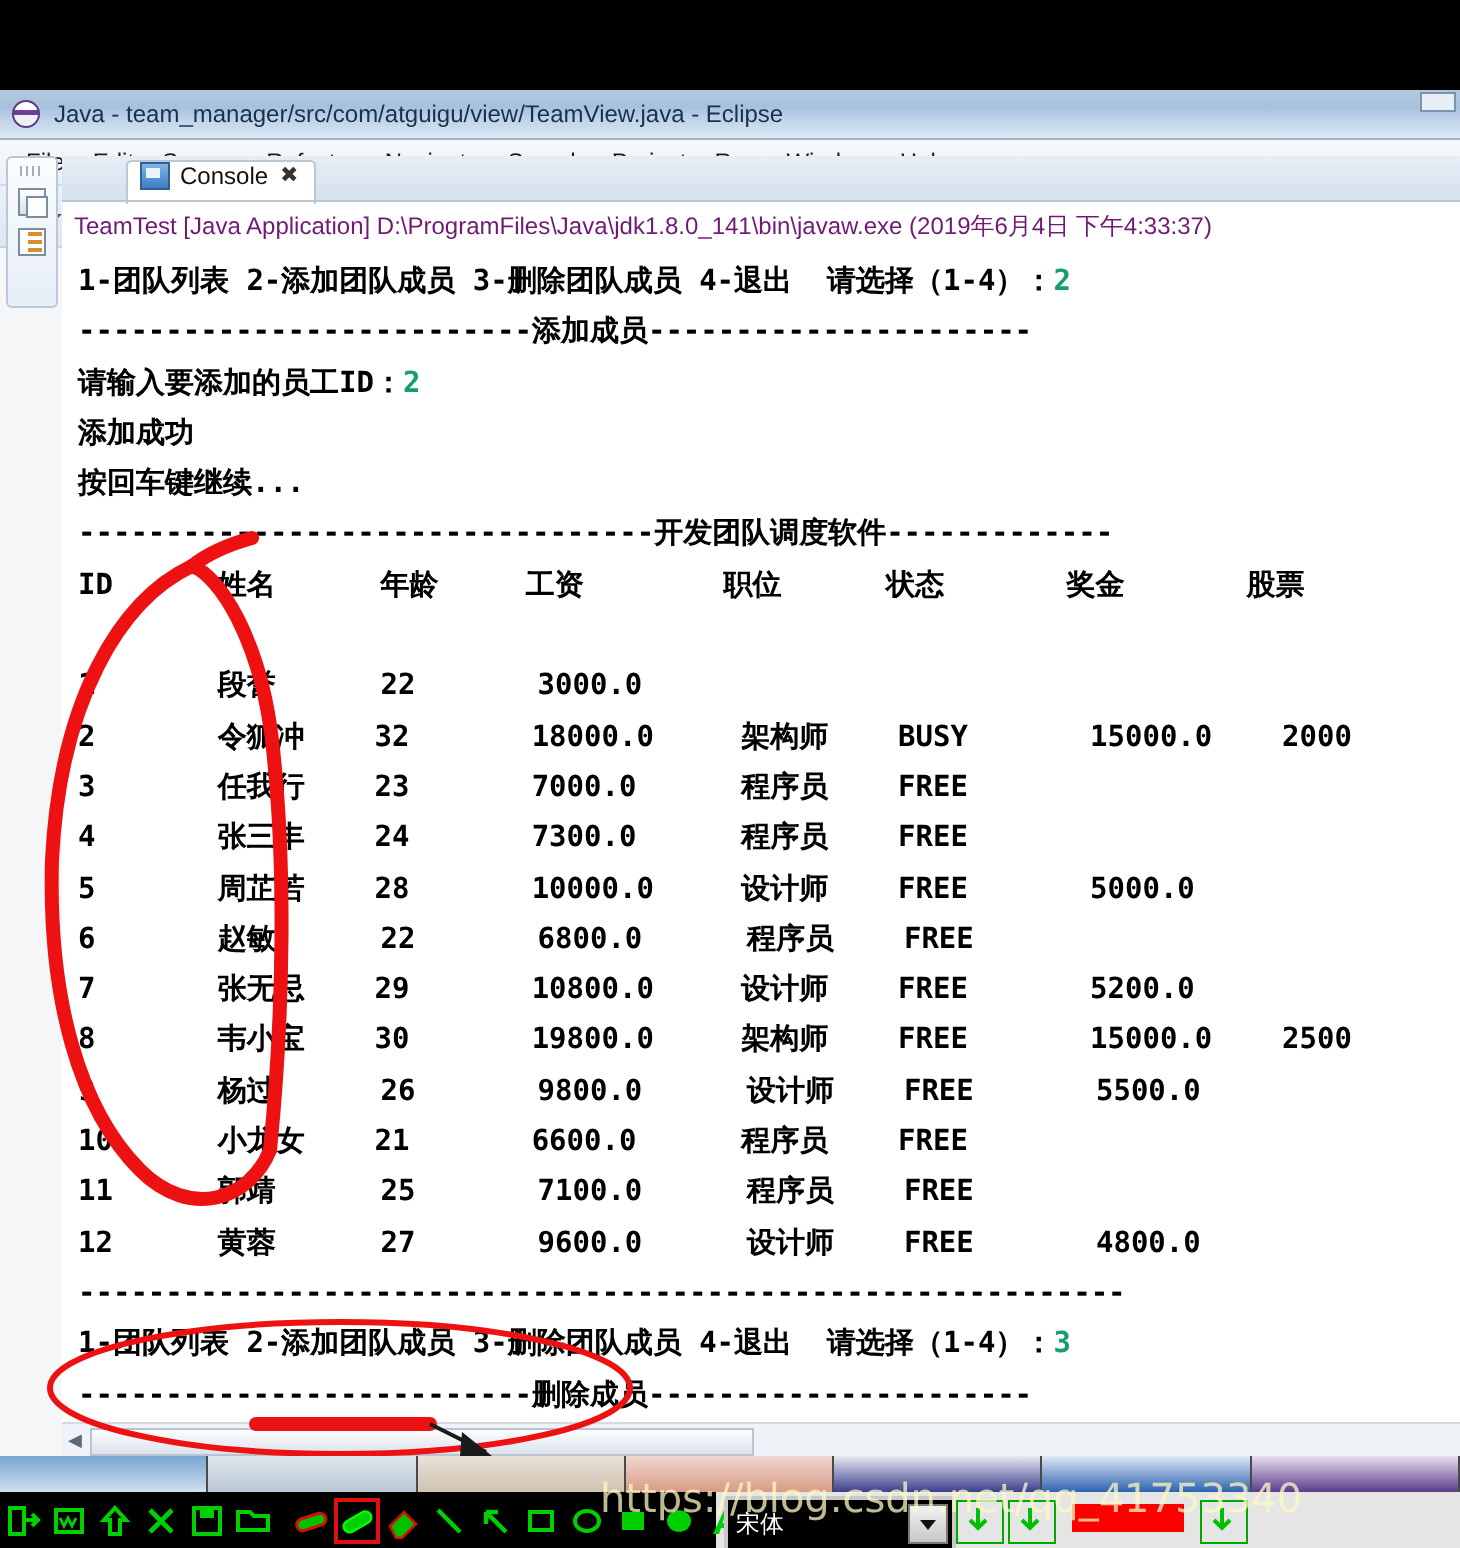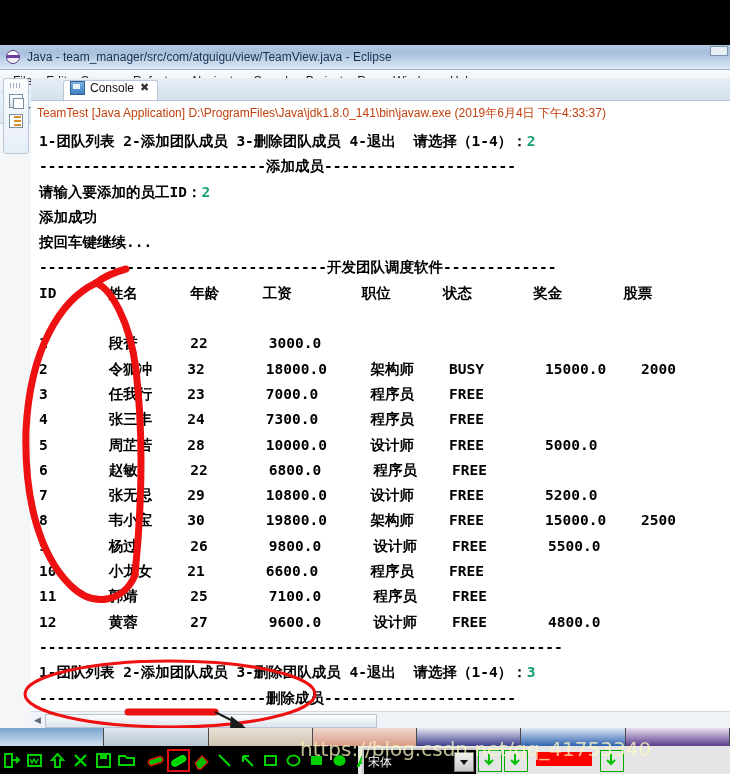--- a/index.html
+++ b/index.html
@@ -89,21 +89,21 @@
   .tab{position:absolute;left:8px;top:2px;height:21px;display:flex;
     padding:0 8px 0 6px;background:#fff;border:1px solid #b9c8d8;border-bottom:none;
     border-radius:3px 3px 0 0;margin-left:24px;}
   .tab .cico{width:13px;height:12px;background:linear-gradient(to bottom,#7fb3e0,#3f7fc0);
     border:1px solid #2e5f95;position:relative;margin-right:5px;}
   .tab .cico:after{content:"";position:absolute;left:2px;top:2px;width:7px;height:5px;background:#eaf4ff;}
   .tab-label{font-size:12px;color:#111;}
   .tab-close{font-size:11px;color:#333;margin-left:6px;}
   .tabrow-underline{position:absolute;left:0;right:0;bottom:0;height:1px;background:#b9c8d8;}
 
-  .procline{font-size:12px;color:#c2410c;padding:4px 0 3px 6px;white-space:nowrap;
+  .procline{font-size:12px;color:#701a75;padding:4px 0 3px 6px;white-space:nowrap;
     border-bottom:1px solid #d7dde4;background:#fff;}
 
   .console{position:absolute;left:0;right:0;top:47px;bottom:22px;background:#fff;overflow:hidden;}
   .cscroll-left{position:absolute;left:0;top:47px;bottom:22px;width:9px;background:#ccd6e2;}
   .conpad{padding:4px 0 0 8px;}
   pre.cout{
     margin:0;font-family:"DejaVu Sans Mono","Liberation Mono",monospace;
     font-size:14.5px;line-height:25.3px;color:#000;font-weight:bold;
     white-space:pre;letter-spacing:0px;
   }

